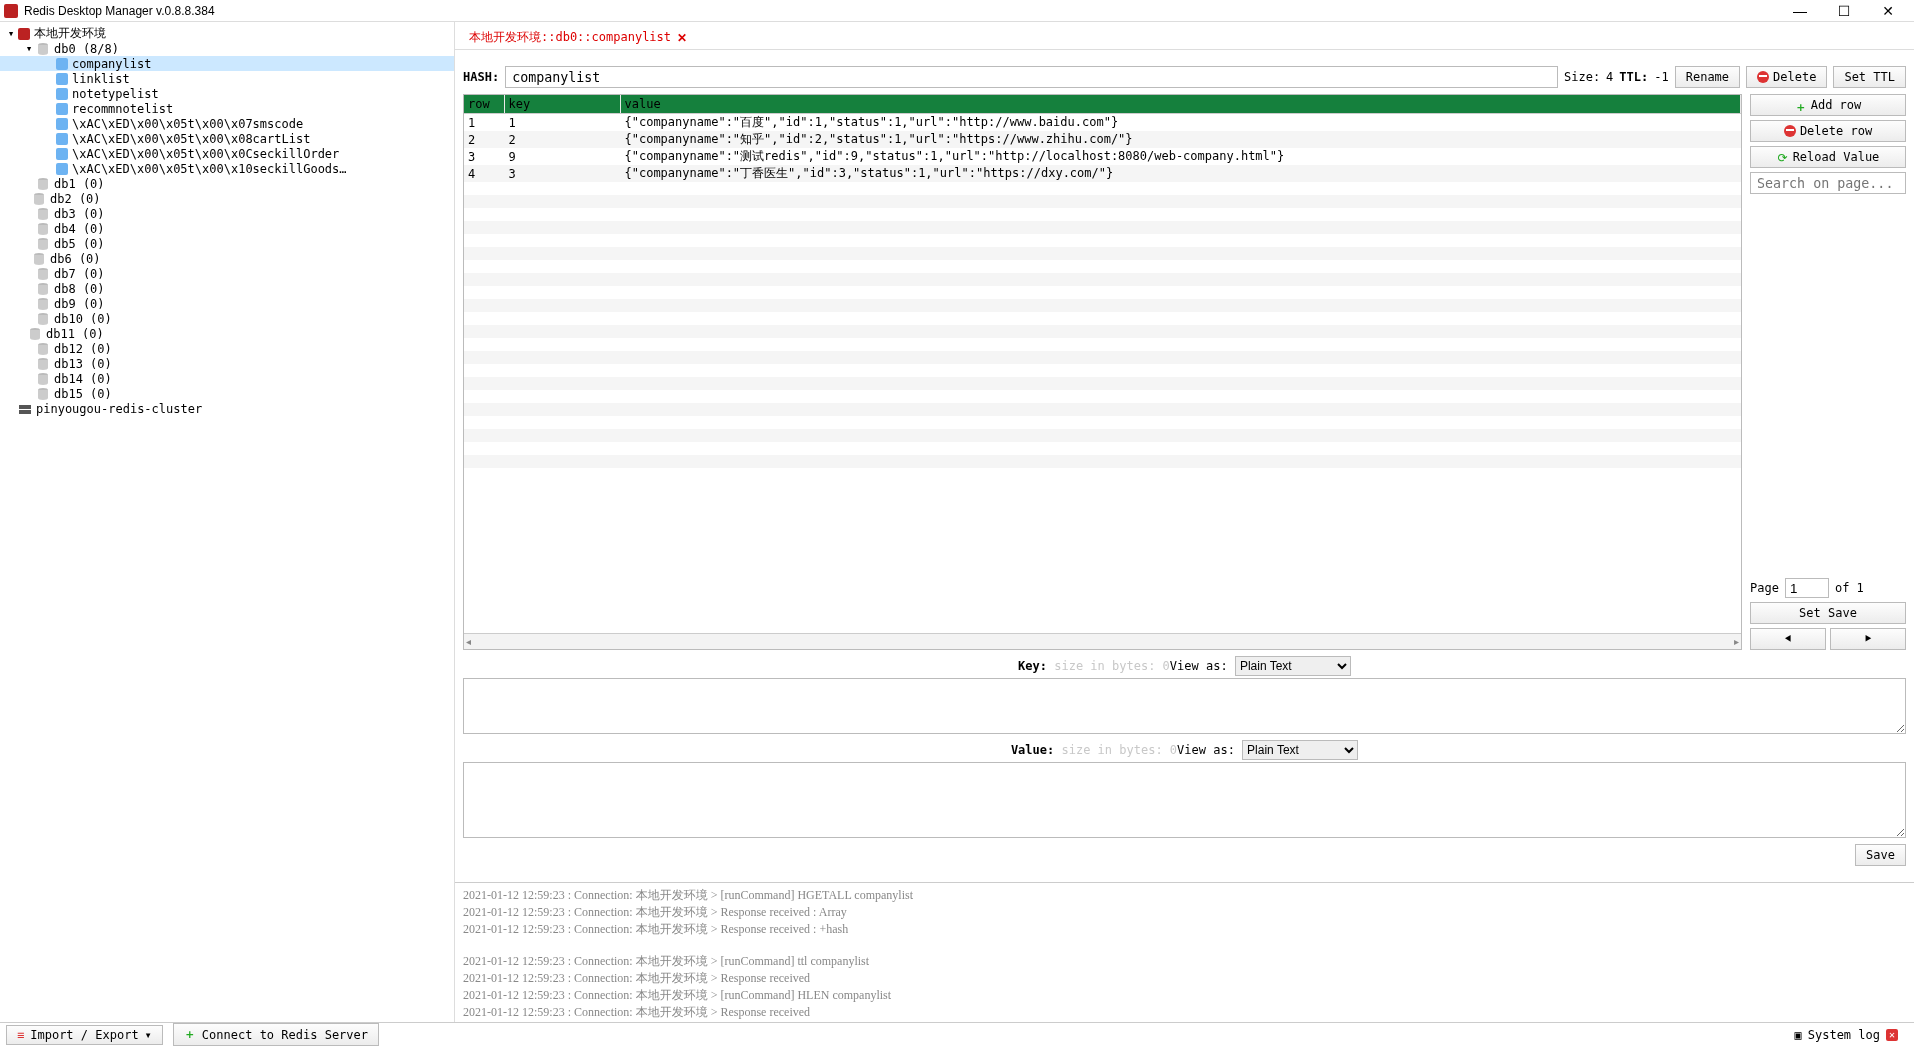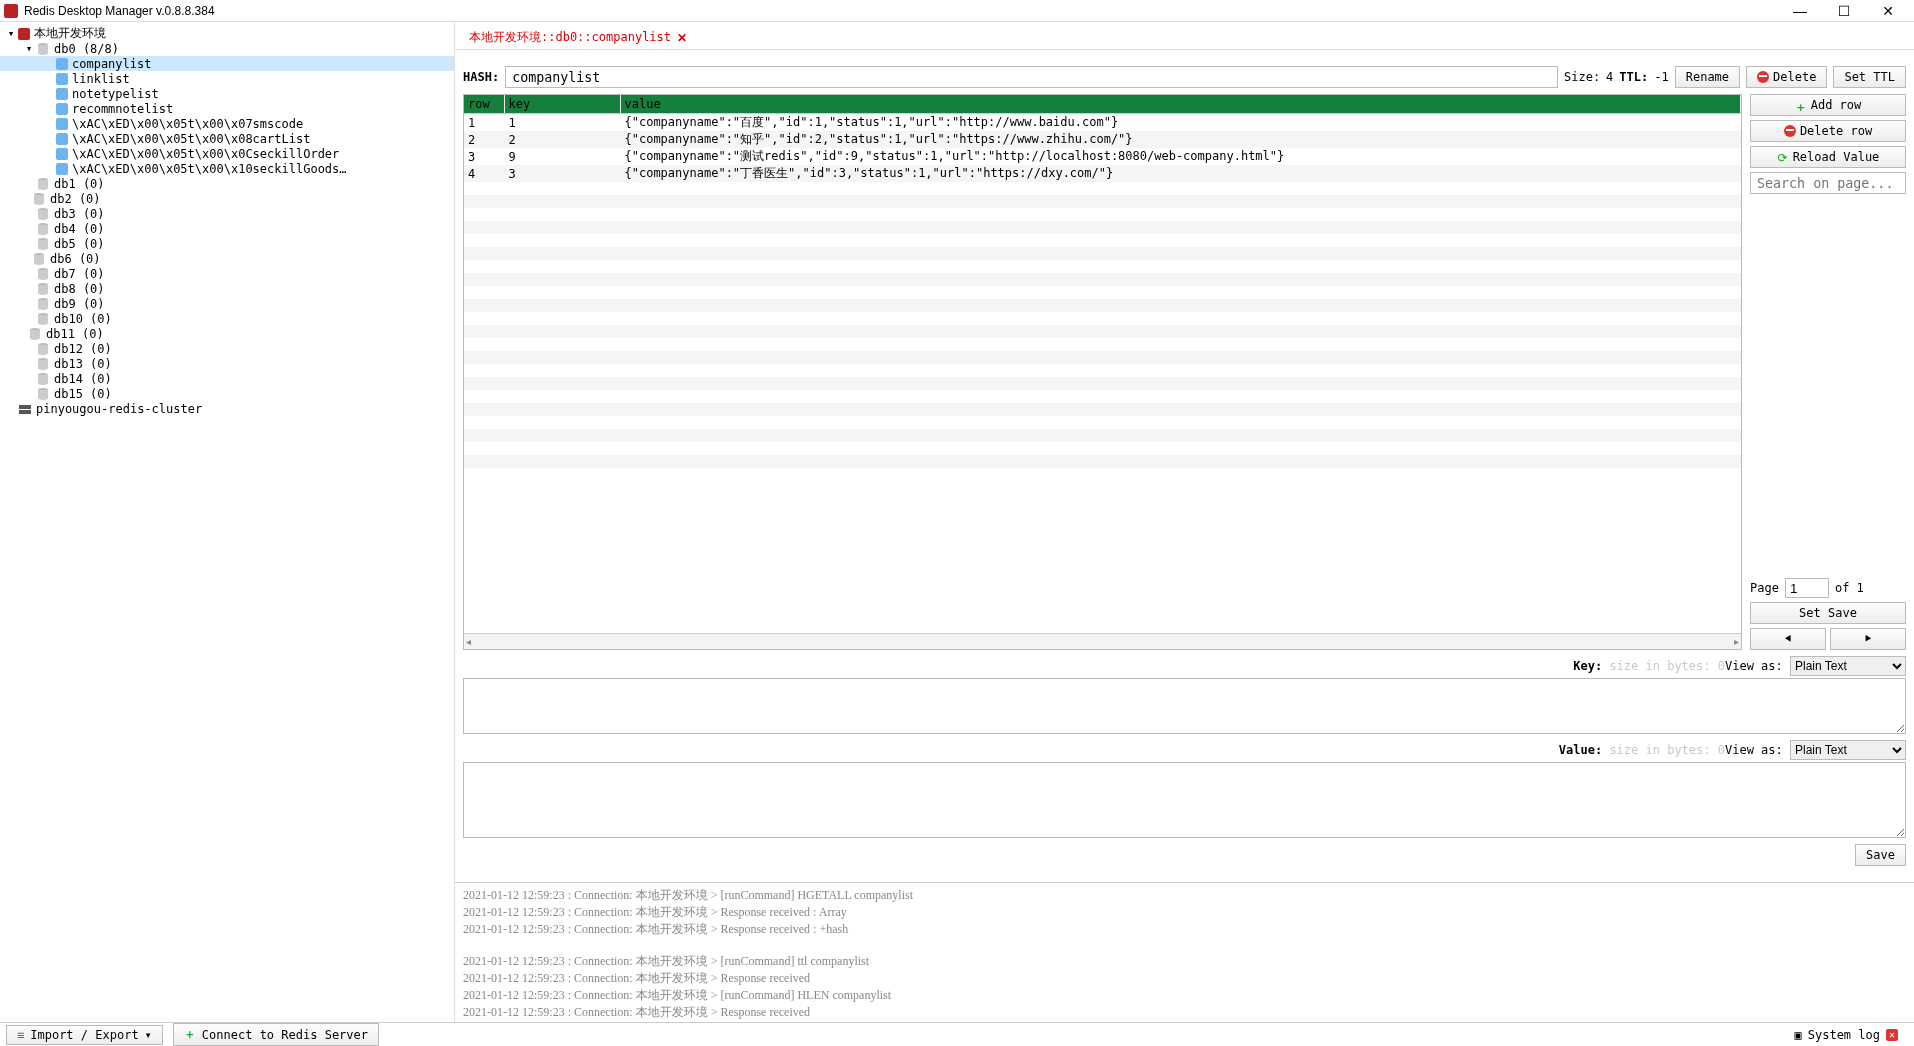--- a/index.html
+++ b/index.html
@@ -42,21 +42,21 @@
 .grid tr:nth-child(even) td { background: #f5f5f5; }
 .hscroll { height: 16px; border-top: 1px solid #ccc; background: #f3f3f3; display: flex; align-items: center; justify-content: space-between; padding: 0 2px; color: #888; font-size: 10px; }
 .right-actions { width: 156px; display: flex; flex-direction: column; gap: 4px; }
 .right-actions .btn { width: 100%; justify-content: center; }
 .right-actions input.search { height: 22px; border: 1px solid #bbb; padding: 0 6px; font-family: Consolas, monospace; color:#888; }
 .pager { margin-top: auto; font-family: Consolas, monospace; display: flex; flex-direction: column; gap: 4px; }
 .pager-row { display: flex; align-items: center; gap: 6px; }
 .pager-row input { width: 44px; height: 20px; border: 1px solid #bbb; text-align: left; padding: 0 4px; }
 .navbtns { display: flex; gap: 4px; }
 .navbtns .btn { flex: 1; justify-content: center; }
-.kv-label-row { display: flex; align-items: center; justify-content: flex-end; margin-top: 6px; font-family: Consolas, monospace; }
+.kv-label-row { display: flex; align-items: center; justify-content: center; margin-top: 6px; font-family: Consolas, monospace; }
 .kv-label-row .hint { color: #c8c8c8; }
 .viewas select { height: 20px; border: 1px solid #bbb; font-size: 12px; width: 116px; }
 .kv-box { width: 100%; height: 56px; border: 1px solid #bbb; margin-top: 2px; }
 .save-row { display: flex; justify-content: flex-end; margin-top: 6px; }
 .log { height: 140px; border-top: 1px solid #ccc; overflow: auto; padding: 4px 8px; font-family: Liberation Serif, serif; font-size: 12px; color: #888; }
 .statusbar { height: 24px; border-top: 1px solid #ccc; display: flex; align-items: center; padding: 0 6px; gap: 10px; }
 .statusbar .sbtn { border: 1px solid #bbb; background: linear-gradient(#fdfdfd,#ececec); padding: 2px 10px; display: inline-flex; align-items: center; gap: 6px; font-family: Consolas, monospace; font-size: 12px; }
 .statusbar .spacer { flex: 1; }
 .sb-close { display:inline-flex; width:12px; height:12px; background:#d33; color:#fff; font-size:10px; align-items:center; justify-content:center; border-radius:2px; }
 .col-row { width: 40px; }

